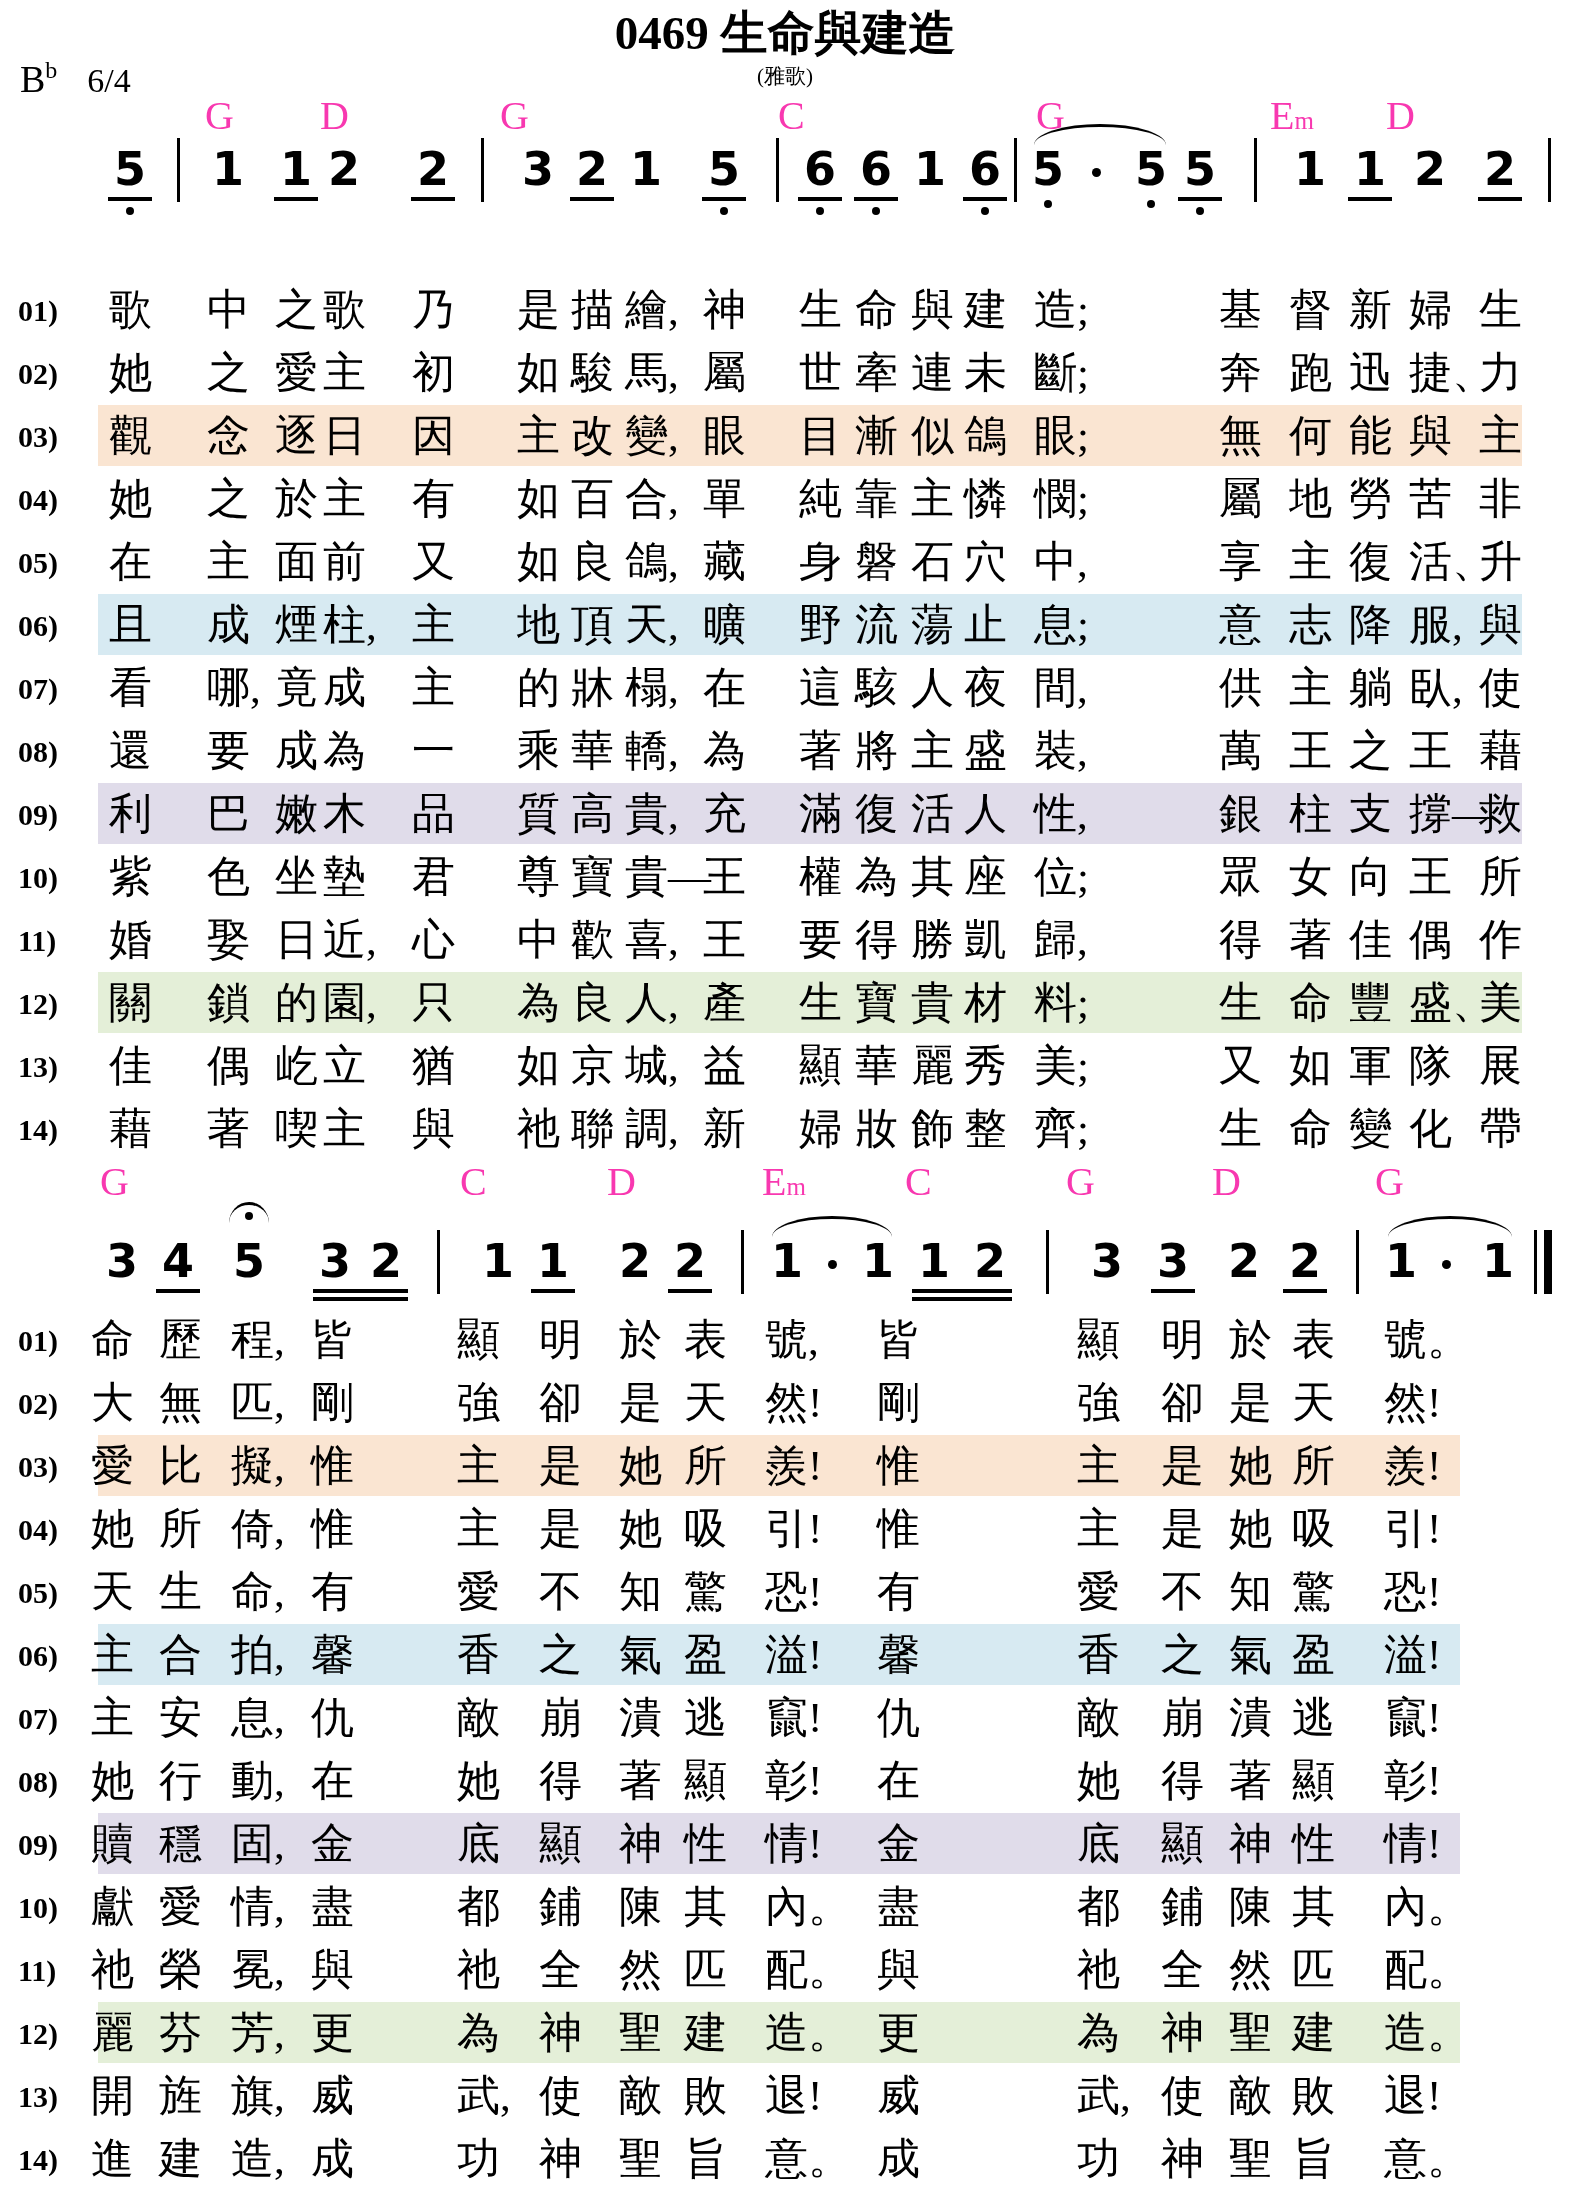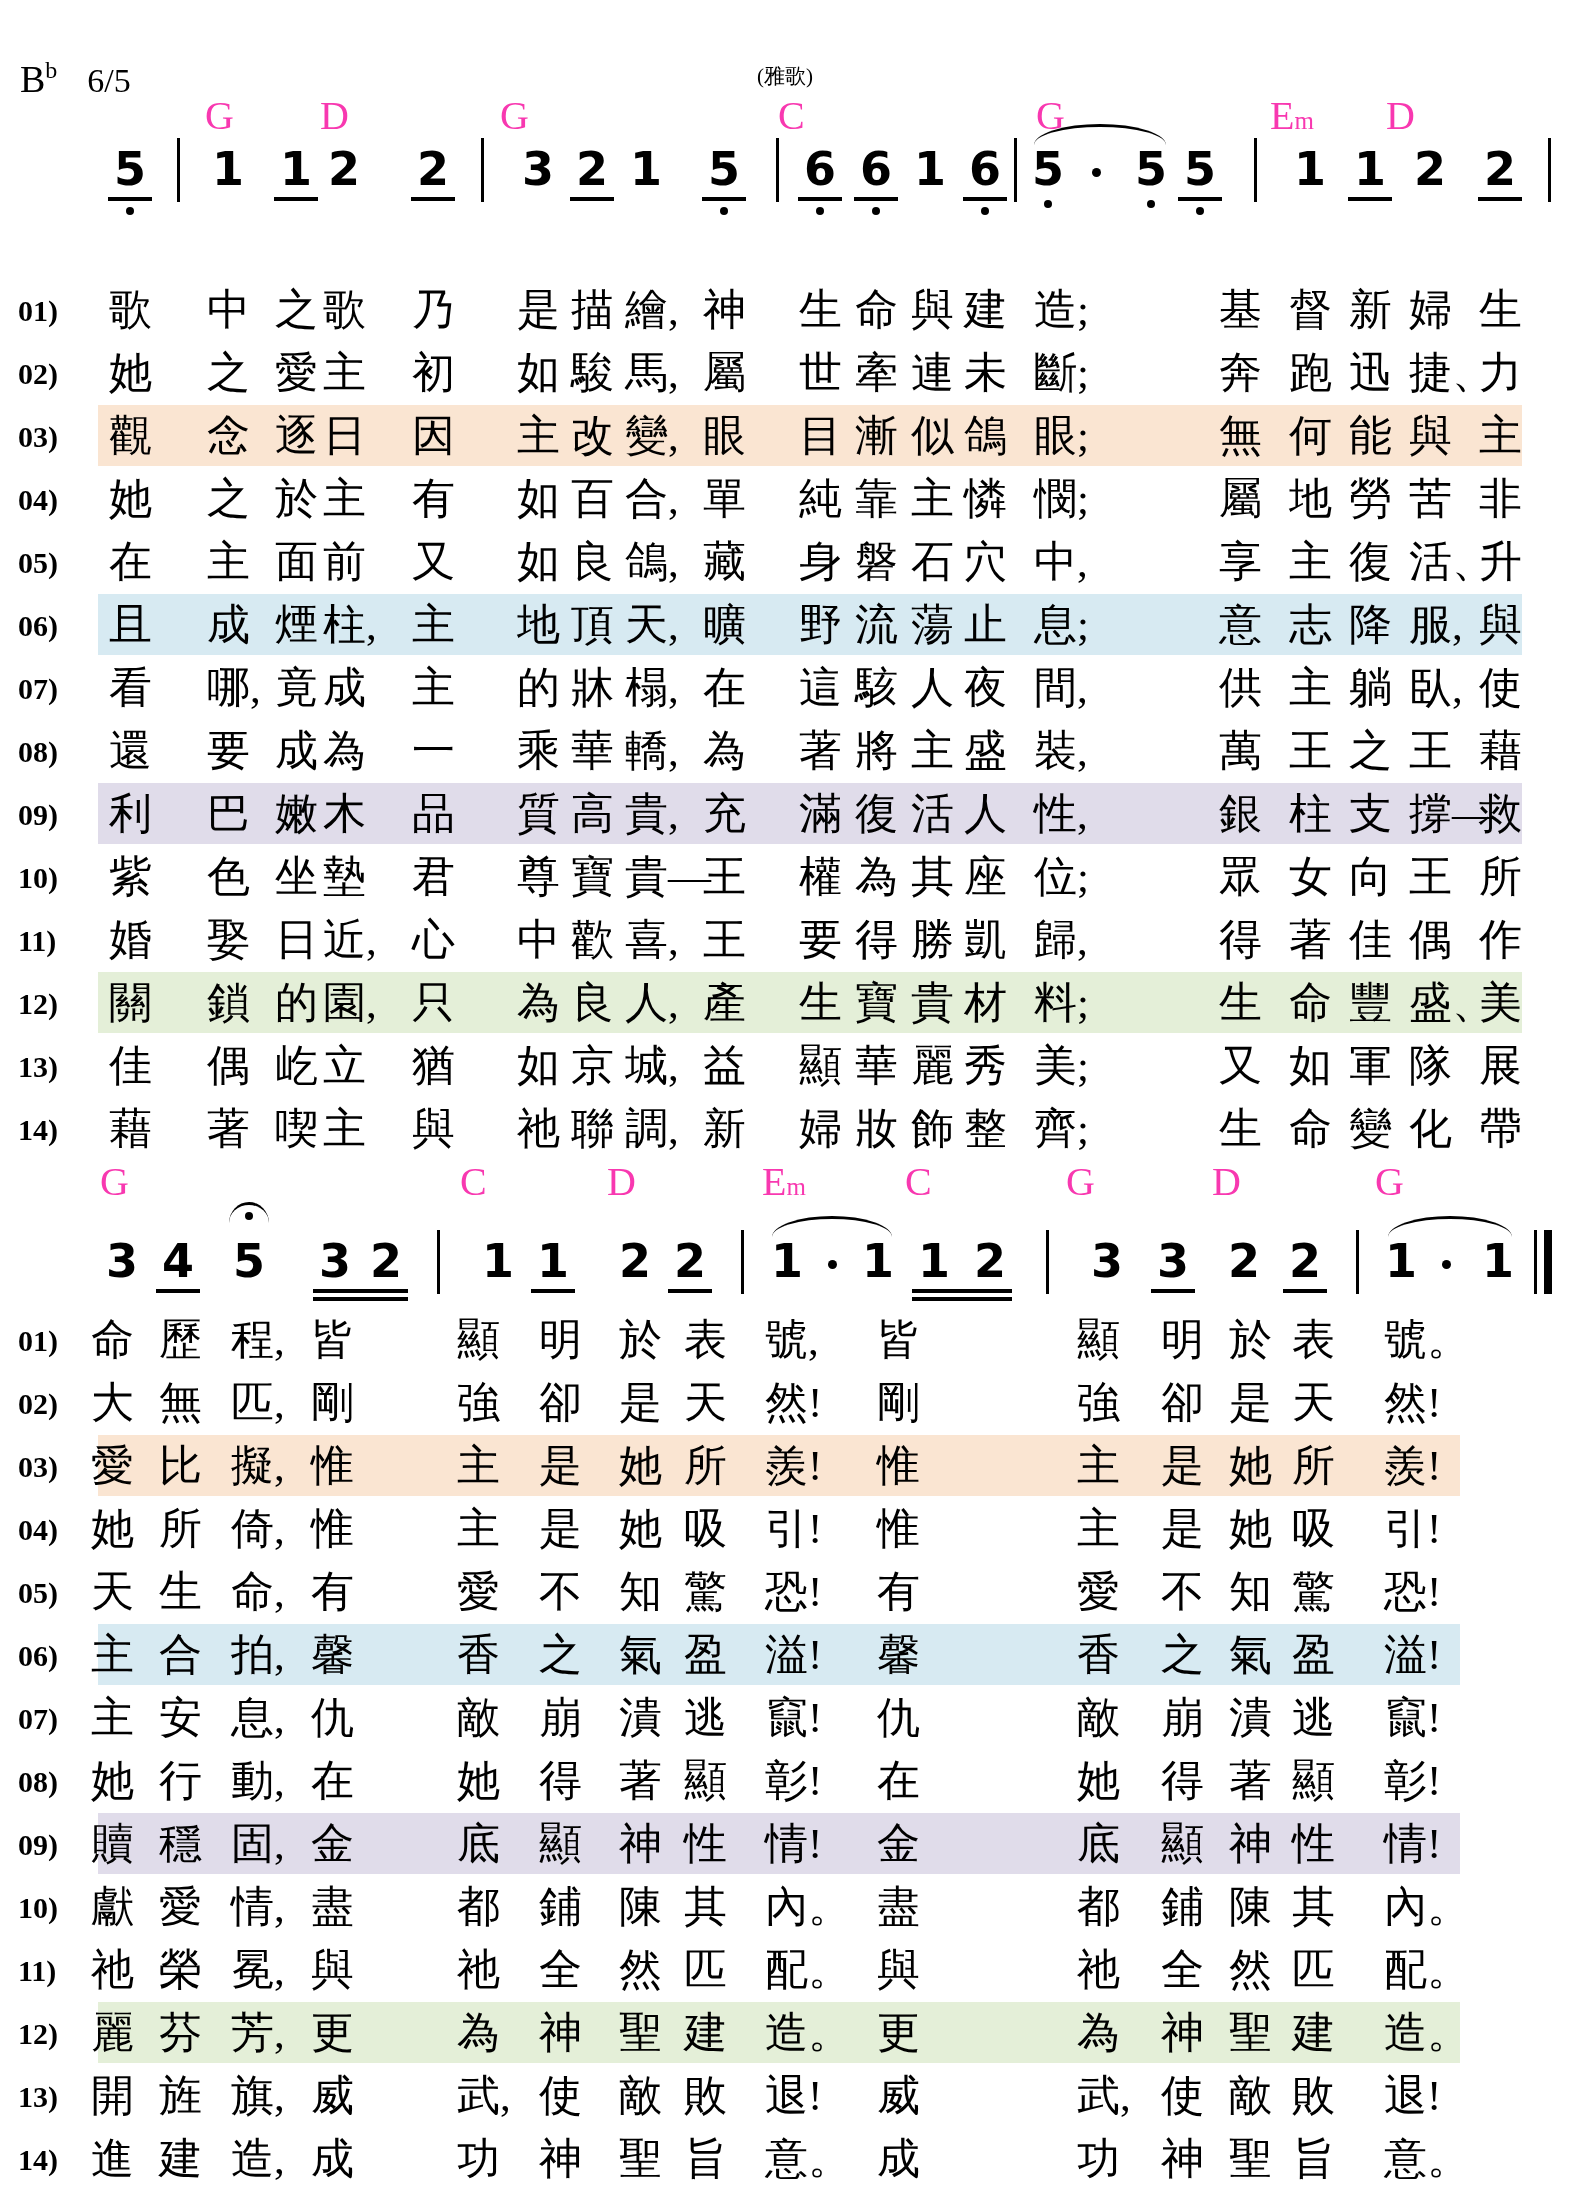--- a/index.html
+++ b/index.html
@@ -26,21 +26,22 @@
         border-radius:50% 50% 0 0 / 100% 100% 0 0;}
   .fermdot{position:absolute;width:8px;height:8px;border-radius:50%;background:#000;}
   .hl{position:absolute;height:61px;}
   .lyr{position:absolute;font-size:43px;line-height:1;white-space:nowrap;}
   .rownum{position:absolute;font-weight:bold;font-size:30px;line-height:1;}
 </style>
 </head>
 <body>
 
 <div class="sheet">
-  <div class="keysig"><span>B</span><sup>b</sup><span class="meter">6/5</span></div>
+  <div class="title">0469 生命與建造</div>
+  <div class="keysig"><span>B</span><sup>b</sup><span class="meter">6/4</span></div>
   <div class="subtitle">(雅歌)</div>
   <div id="music">
       <div class="chord" style="color: rgb(248, 56, 176); left: 205px; top: 96px;">G</div>
       <div class="chord" style="color: rgb(248, 56, 176); left: 320px; top: 96px;">D</div>
       <div class="chord" style="color: rgb(248, 56, 176); left: 500px; top: 96px;">G</div>
       <div class="chord" style="color: rgb(248, 56, 176); left: 778px; top: 96px;">C</div>
       <div class="chord" style="color: rgb(248, 56, 176); left: 1036px; top: 96px;">G</div>
       <div class="chord" style="color: rgb(248, 56, 176); left: 1270px; top: 96px;">E<span class="csub">m</span></div>
       <div class="chord" style="color: rgb(248, 56, 176); left: 1386px; top: 96px;">D</div>
       <div class="note" style="left: 130px; top: 146px;">5</div>

